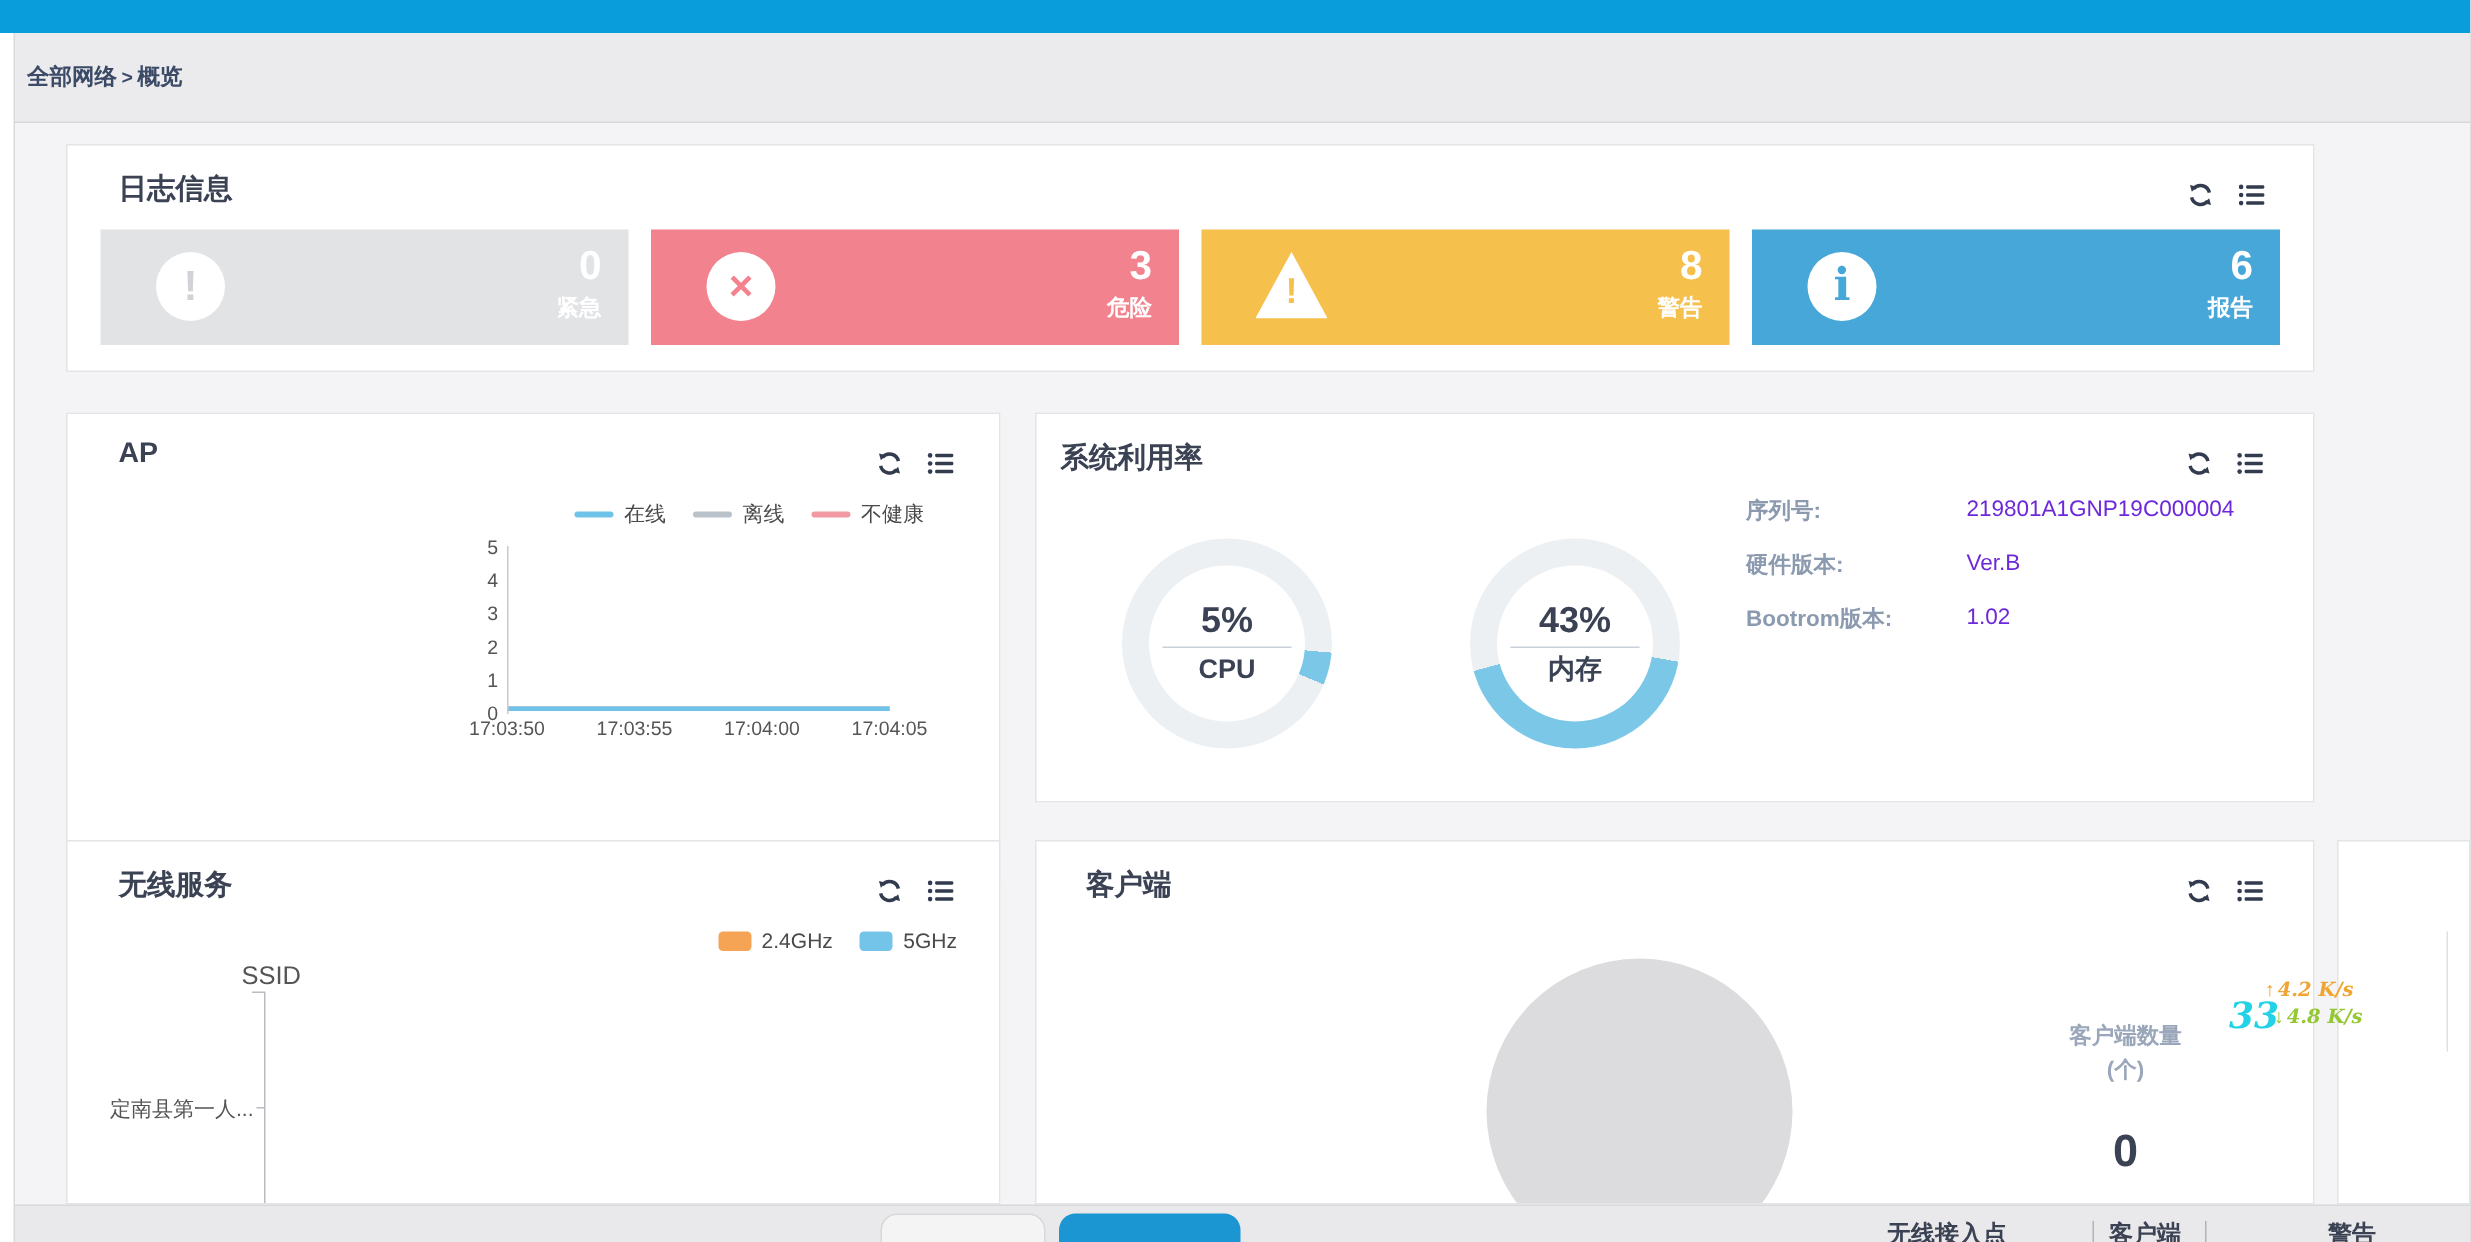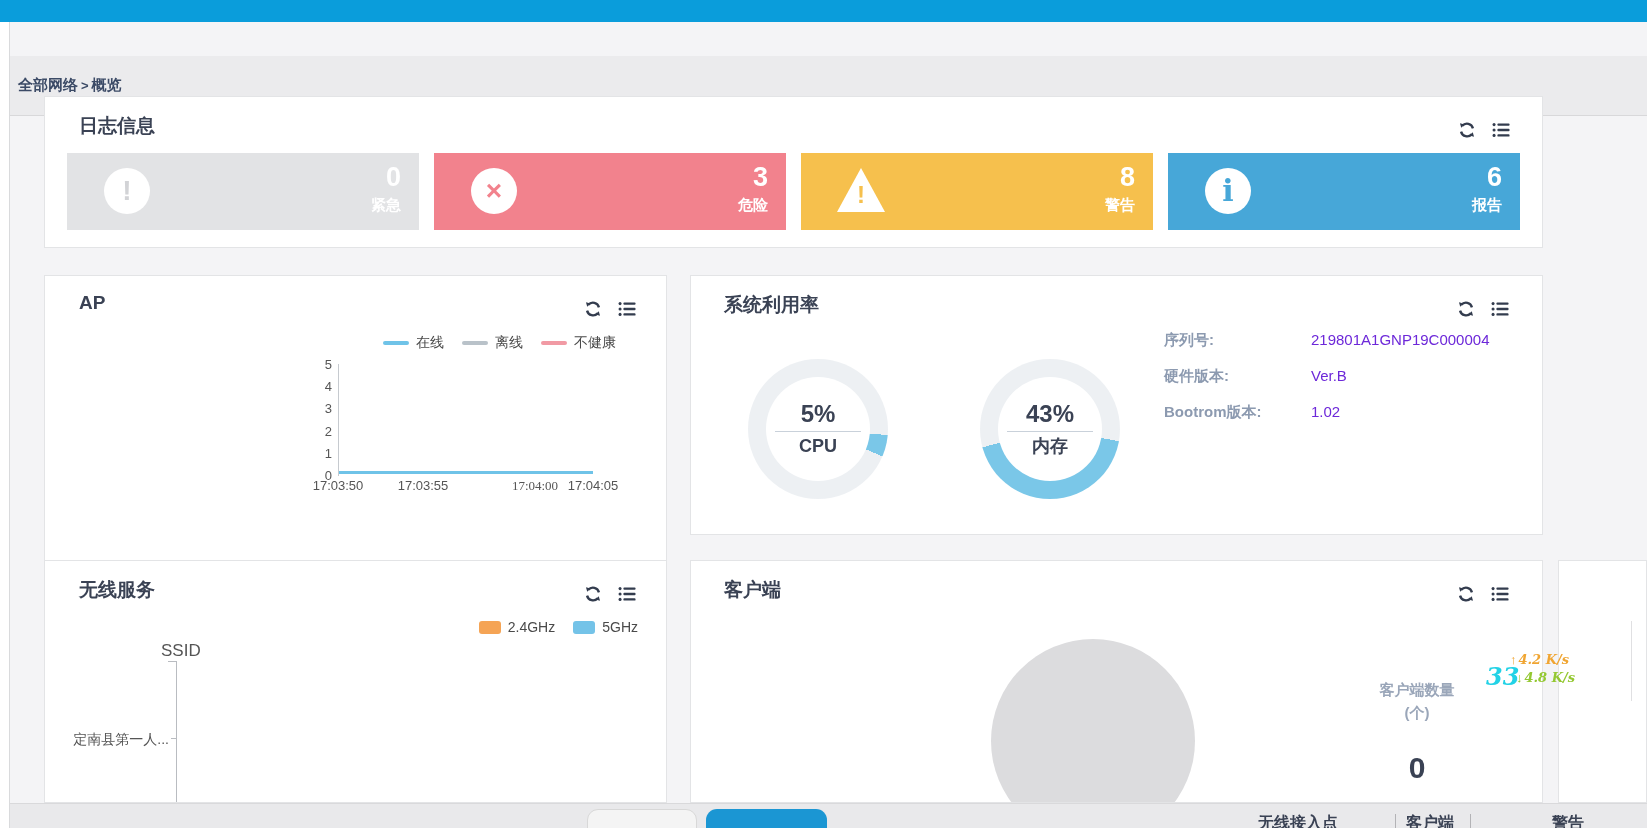--- a/index.html
+++ b/index.html
@@ -1,21 +1,21 @@
 <!DOCTYPE html>
 <html><head>
 <meta charset="utf-8">
 <style>
   html,body{margin:0;padding:0;background:#cfcfcf;}
   .screen{position:relative;width:1647px;height:828px;overflow:hidden;background:#f4f4f6;
           font-family:"Liberation Sans","DejaVu Sans",sans-serif;}
   .topbar{position:absolute;left:0;top:0;width:1647px;height:22px;background:#0a9ddb;}
   .left-strip{position:absolute;left:0;top:22px;width:10px;height:806px;background:#fff;border-right:1px solid #d9dadc;box-sizing:border-box;}
   .crumb-bar{position:absolute;left:10px;top:22px;width:1637px;height:60px;background:#ebebed;border-bottom:1px solid #d8d8da;
-             display:flex;align-items:center;padding-left:8px;box-sizing:border-box;margin-top:34px;}
+             display:flex;align-items:center;padding-left:8px;box-sizing:border-box;}
   .crumb-bar .seg{font-size:15px;font-weight:bold;color:#3b4a66;}
   .crumb-bar .sep{font-size:13px;font-weight:bold;color:#3b4a66;margin:0 3px;}
   .panel{position:absolute;background:#fff;border:1px solid #e3e4e6;box-sizing:border-box;}
   .panel-title{position:absolute;left:34px;top:16px;font-size:19px;font-weight:bold;color:#3a4254;}
   .panel-icons{position:absolute;top:24px;display:flex;gap:16px;align-items:center;}
   .picon{width:18px;height:18px;cursor:pointer;}
   
   .log-cards{position:absolute;left:22px;top:56px;width:1453px;height:77px;display:flex;gap:15px;}
   .log-card{flex:1;position:relative;height:77px;}
   .card-circle{position:absolute;left:37px;top:15px;width:46px;height:46px;border-radius:50%;background:#fff;
@@ -177,32 +177,32 @@
         <div class="ap-ylabel" style="left: 255px; top: 81px;">5</div>
         <div class="ap-ylabel" style="left: 255px; top: 103.2px;">4</div>
         <div class="ap-ylabel" style="left: 255px; top: 125.4px;">3</div>
         <div class="ap-ylabel" style="left: 255px; top: 147.6px;">2</div>
         <div class="ap-ylabel" style="left: 255px; top: 169.8px;">1</div>
         <div class="ap-ylabel" style="left: 255px; top: 192px;">0</div>
       </div>
     <div id="ap-xlabels">
         <div class="ap-xlabel" style="left: 293px;">17:03:50</div>
         <div class="ap-xlabel" style="left: 378px;">17:03:55</div>
-        <div class="ap-xlabel" style="left: 490px; font-family: Liberation Serif, serif;">17:04:00</div>
+        <div class="ap-xlabel" style="left: 463px;">17:04:00</div>
         <div class="ap-xlabel" style="left: 548px;">17:04:05</div>
       </div>
     <div id="ap-lines">
         <div class="ap-flatline" style="background: rgb(241, 154, 164);"></div>
         <div class="ap-flatline" style="background: rgb(185, 194, 201);"></div>
         <div class="ap-flatline" style="background: rgb(111, 195, 232);"></div>
       </div>
   </div>
 
   <div class="panel" style="left:690px;top:275px;width:853px;height:260px;">
-    <div class="panel-title" style="left:33px;">系统利用率</div>
+    <div class="panel-title" style="left:16px;">系统利用率</div>
     <div class="panel-icons" style="right:33px;">
       <span class="picon refresh-icon"><svg viewBox="0 0 20 20" width="18" height="18">
             <path d="M16.6 8.2 A6.8 6.8 0 0 0 4.8 5.4" fill="none" stroke="#333c4e" stroke-width="2.6"></path>
             <path d="M3.4 11.8 A6.8 6.8 0 0 0 15.2 14.6" fill="none" stroke="#333c4e" stroke-width="2.6"></path>
             <polygon points="2.2,2.6 7.4,3.8 3.6,7.6" fill="#333c4e"></polygon>
             <polygon points="17.8,17.4 12.6,16.2 16.4,12.4" fill="#333c4e"></polygon>
           </svg></span>
       <span class="picon list-icon"><svg viewBox="0 0 20 20" width="18" height="18">
             <g fill="#333c4e">
               <circle cx="2.3" cy="4" r="1.7"></circle>

